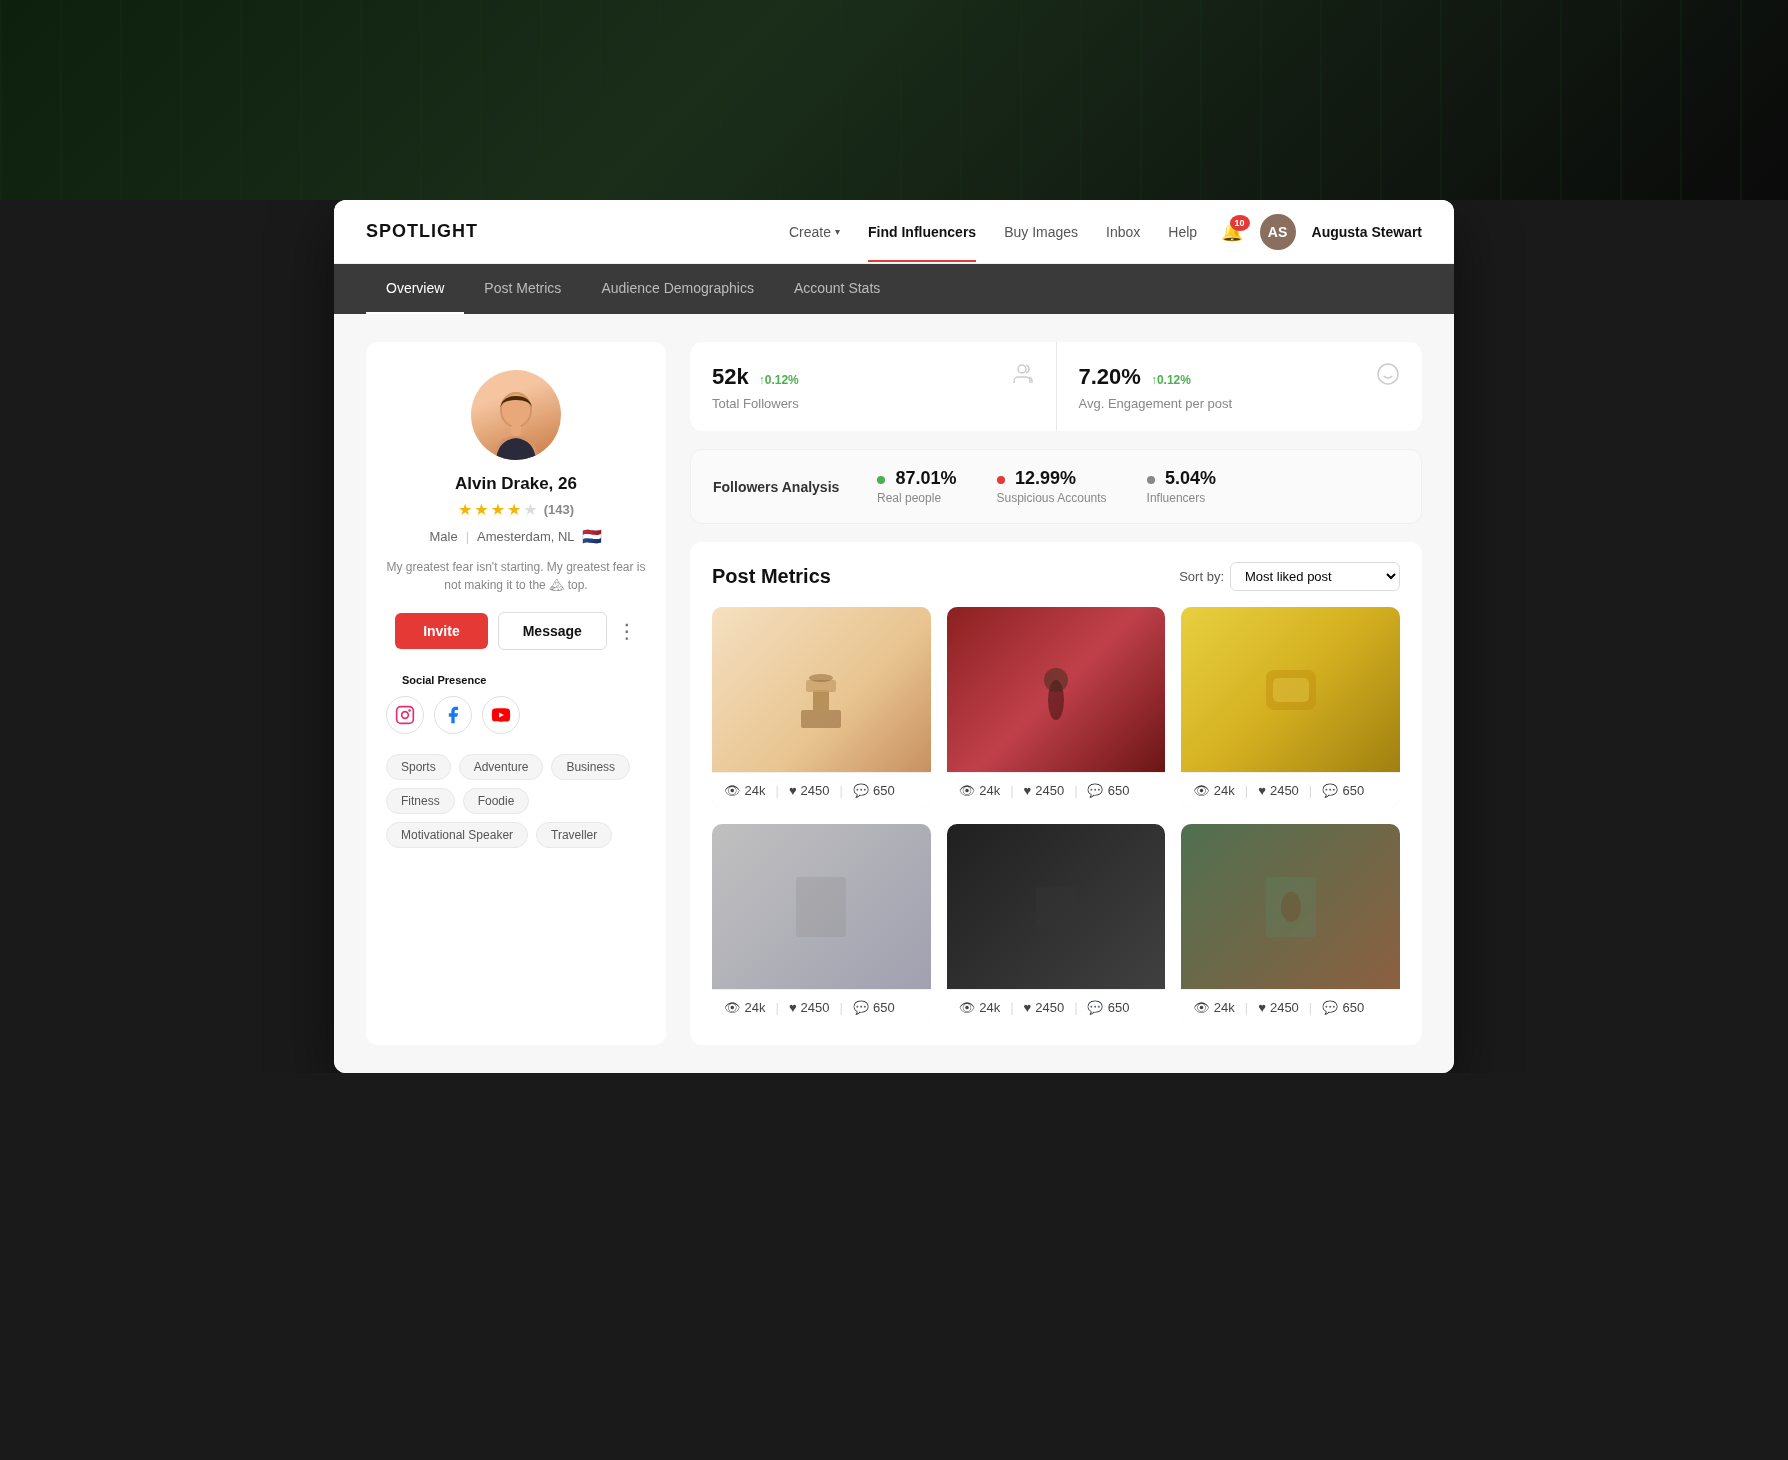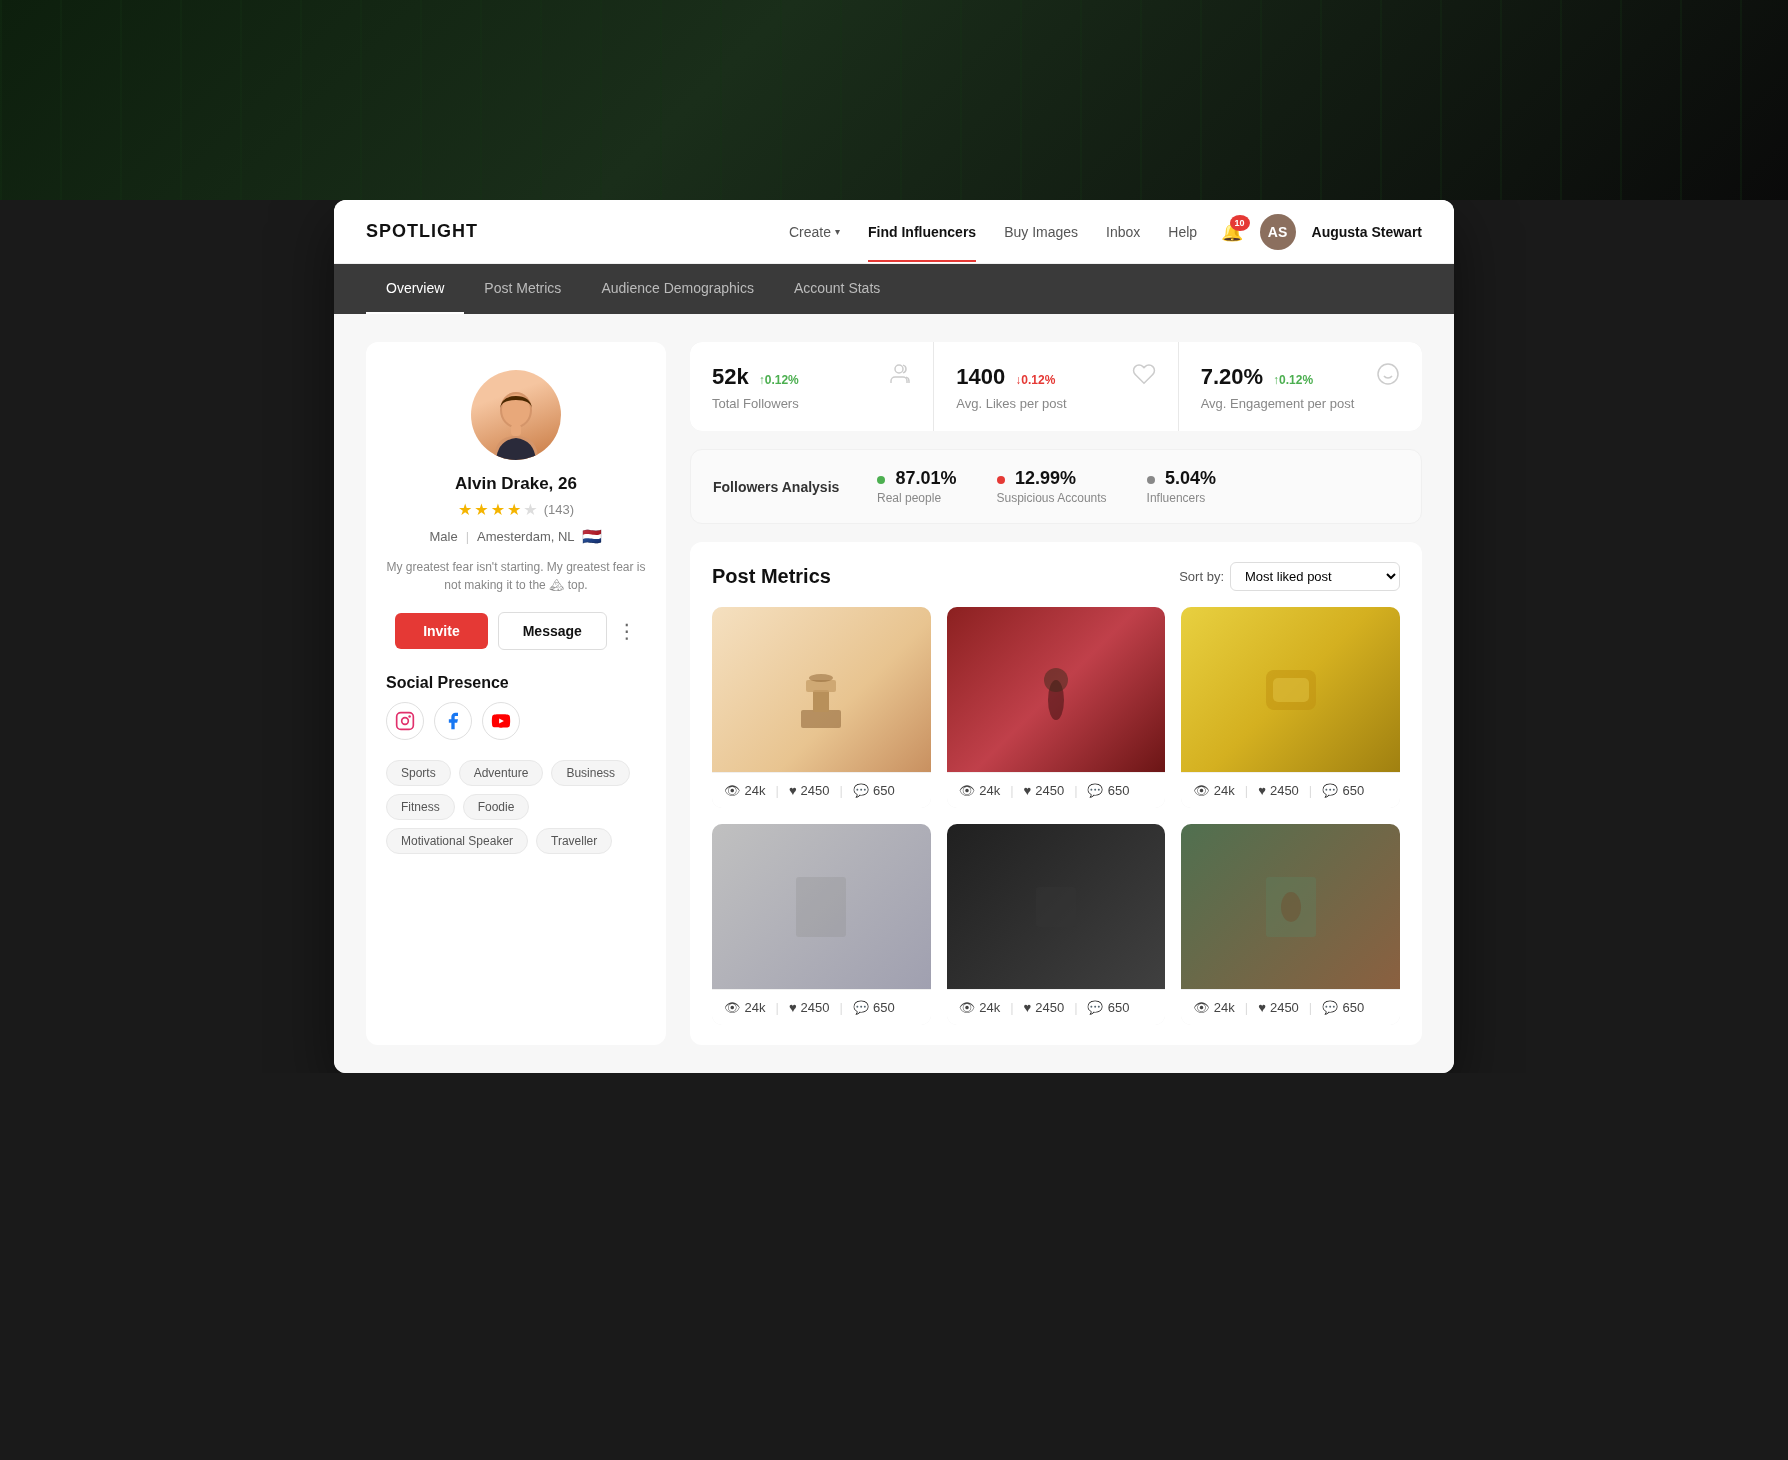--- a/index.html
+++ b/index.html
@@ -163,21 +163,21 @@
       background: linear-gradient(160deg, #f5c5a0 30%, #c87941 100%);
       display: flex; align-items: flex-end; justify-content: center;
     }
     .profile-name {
       font-size: 17px; font-weight: 700; color: #111; margin-bottom: 6px; text-align: center;
     }
     .stars {
       display: flex; align-items: center; gap: 2px; margin-bottom: 8px;
     }
     .star { color: #f4b400; font-size: 16px; }
-    .star-count { font-size: 13px; color: #888; margin-left: 4px; }
+    .star-count { font-size: 13px; color: #888; margin-left: 4px; font-weight: bold; }
     .profile-meta {
       display: flex; align-items: center; gap: 8px; font-size: 13px; color: #666; margin-bottom: 12px;
     }
     .meta-sep { color: #ccc; }
     .flag { font-size: 16px; }
     .profile-bio {
       font-size: 12px; color: #888; text-align: center; line-height: 1.5; margin-bottom: 18px;
     }
     .action-buttons {
       display: flex; gap: 10px; align-items: center; margin-bottom: 24px;
@@ -187,21 +187,21 @@
       padding: 10px 28px; border-radius: 6px; font-size: 14px; font-weight: 600; cursor: pointer;
     }
     .btn-message {
       background: #fff; color: #111; border: 1.5px solid #ddd;
       padding: 10px 24px; border-radius: 6px; font-size: 14px; font-weight: 600; cursor: pointer;
     }
     .more-btn {
       background: none; border: none; font-size: 20px; color: #666; cursor: pointer;
     }
     .social-presence-title {
-      font-size: 16px; font-weight: 700; color: #111; align-self: flex-start; margin-bottom: 10px;
+      font-size: 11px; font-weight: 700; color: #111; align-self: flex-start; margin-bottom: 10px; margin-left: 16px;
     }
     .social-icons {
       display: flex; gap: 10px; margin-bottom: 20px; align-self: flex-start;
     }
     .social-icon {
       width: 38px; height: 38px; border-radius: 50%; border: 1.5px solid #e0e0e0;
       display: flex; align-items: center; justify-content: center; font-size: 18px; cursor: pointer;
     }
     .social-icon.instagram { color: #e1306c; }
     .social-icon.facebook { color: #1877f2; }
@@ -465,34 +465,20 @@
             <span class="stat-icon">
               <svg width="24" height="24" viewBox="0 0 24 24" fill="none" stroke="#ccc" stroke-width="1.5">
                 <path d="M20 21v-2a4 4 0 0 0-4-4H8a4 4 0 0 0-4 4v2"></path>
                 <circle cx="12" cy="7" r="4"></circle>
                 <path d="M22 21v-2a4 4 0 0 0-3-3.87" stroke="#ccc"></path>
                 <path d="M16 3.13a4 4 0 0 1 0 7.75" stroke="#ccc"></path>
               </svg>
             </span>
           </div>
           <span class="stat-label">Total Followers</span>
-        </div>
-        <div class="stat-card">
-          <div class="stat-main">
-            <div class="stat-value-row">
-              <span class="stat-value">1400</span>
-              <span class="stat-change down">↓0.12%</span>
-            </div>
-            <span class="stat-icon">
-              <svg width="24" height="24" viewBox="0 0 24 24" fill="none" stroke="#ccc" stroke-width="1.5">
-                <path d="M20.84 4.61a5.5 5.5 0 0 0-7.78 0L12 5.67l-1.06-1.06a5.5 5.5 0 0 0-7.78 7.78l1.06 1.06L12 21.23l7.78-7.78 1.06-1.06a5.5 5.5 0 0 0 0-7.78z"></path>
-              </svg>
-            </span>
-          </div>
-          <span class="stat-label">Avg. Likes per post</span>
         </div>
         <div class="stat-card">
           <div class="stat-main">
             <div class="stat-value-row">
               <span class="stat-value">7.20%</span>
               <span class="stat-change up">↑0.12%</span>
             </div>
             <span class="stat-icon">
               <svg width="24" height="24" viewBox="0 0 24 24" fill="none" stroke="#ccc" stroke-width="1.5">
                 <circle cx="12" cy="12" r="10"></circle>

